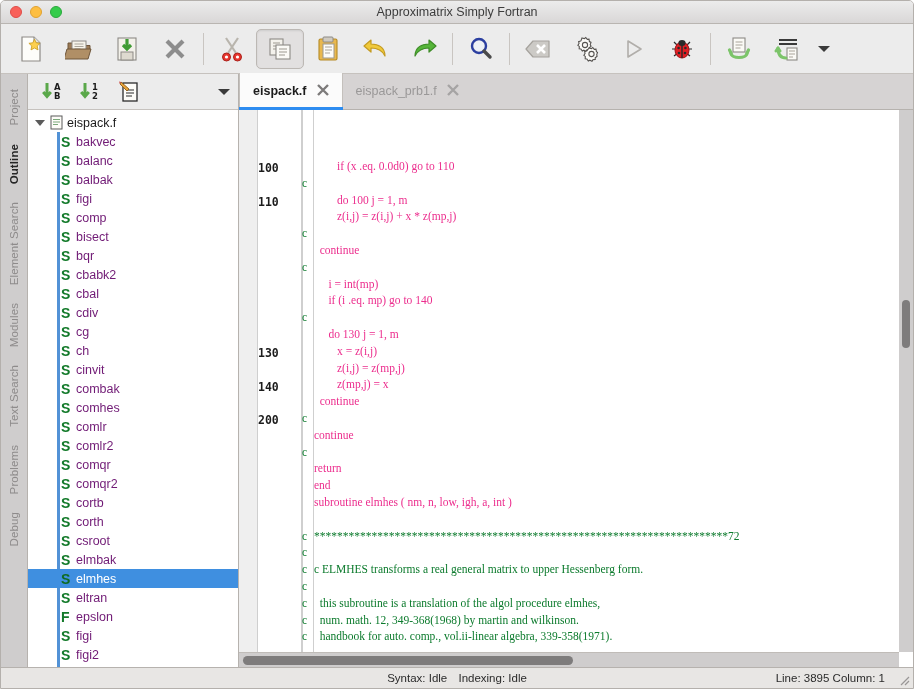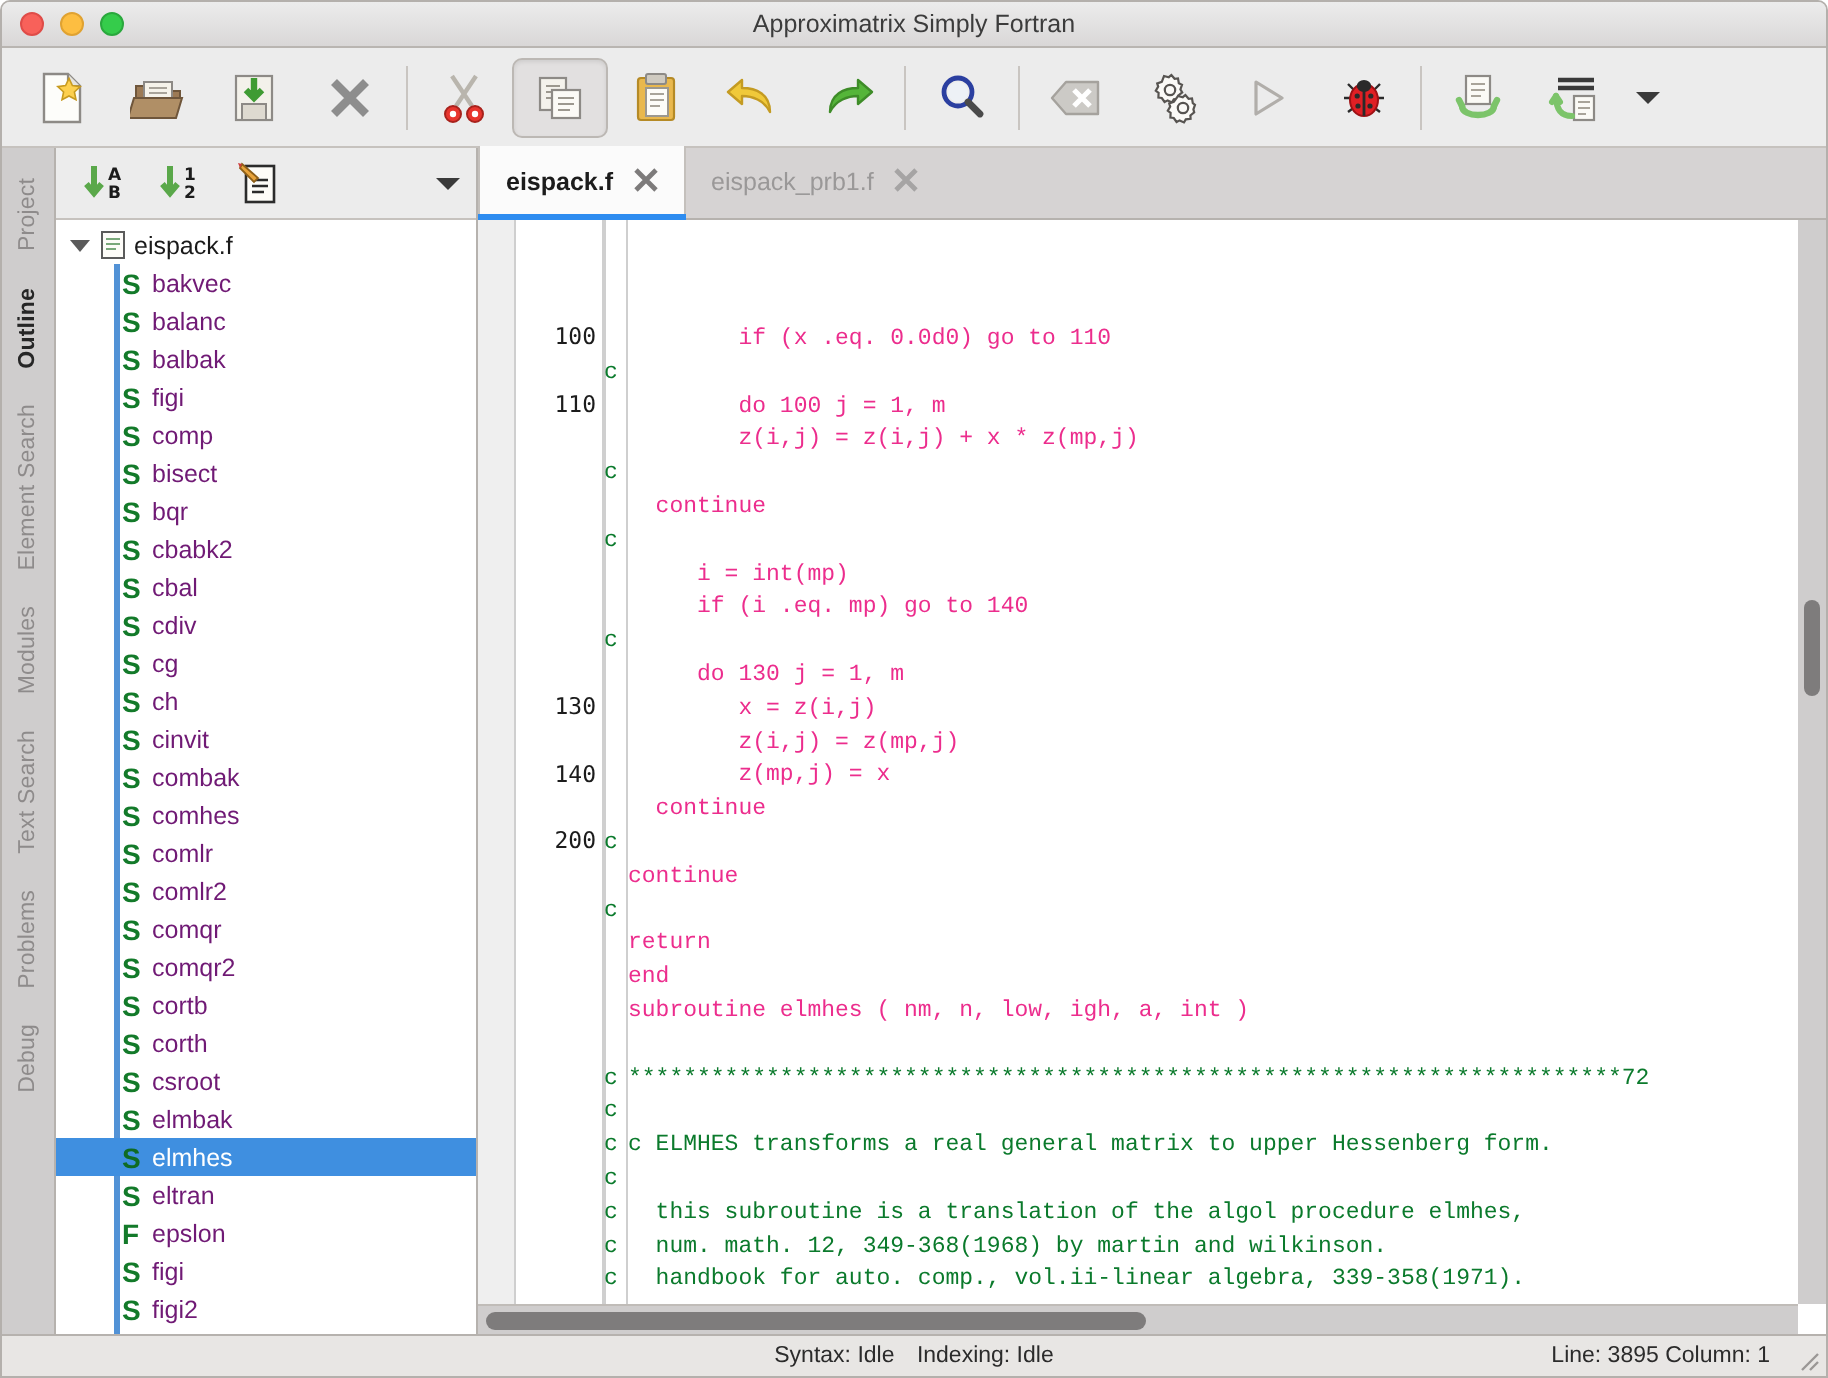--- a/index.html
+++ b/index.html
@@ -175,31 +175,32 @@
     flex: 1; display: flex;
     background: #fff;
     overflow: hidden;
     position: relative;
     min-width: 0;
   }
   .gutter-bookmark { width: 19px; flex: 0 0 19px; background: #efefef; border-right: 1px solid #cfcfcf; }
   .gutter-nums {
     width: 44px; flex: 0 0 44px;
     background: #fff;
-    text-align: right;
+    text-align: left;
     padding-right: 3px;
     font-family: "DejaVu Sans Mono", monospace;
     font-size: 11.5px;
     color: #1c1c1c;
     border-right: 1px solid #cfcfcf;
+    font-weight: bold;
   }
   .code-col {
     flex: 1; min-width: 0;
     position: relative;
-    font-family: Liberation Mono, monospace;
+    font-family: Liberation Serif, serif;
     font-size: 11.5px;
     white-space: pre;
     overflow: hidden;
   }
   .code-col .colrule {
     position: absolute; top: 0; bottom: 0; width: 1px;
     background: #cfcfcf;
   }
   .ln { height: 16.8px; line-height: 16.8px; }
   .c-label { color: #0b7a2c; }

